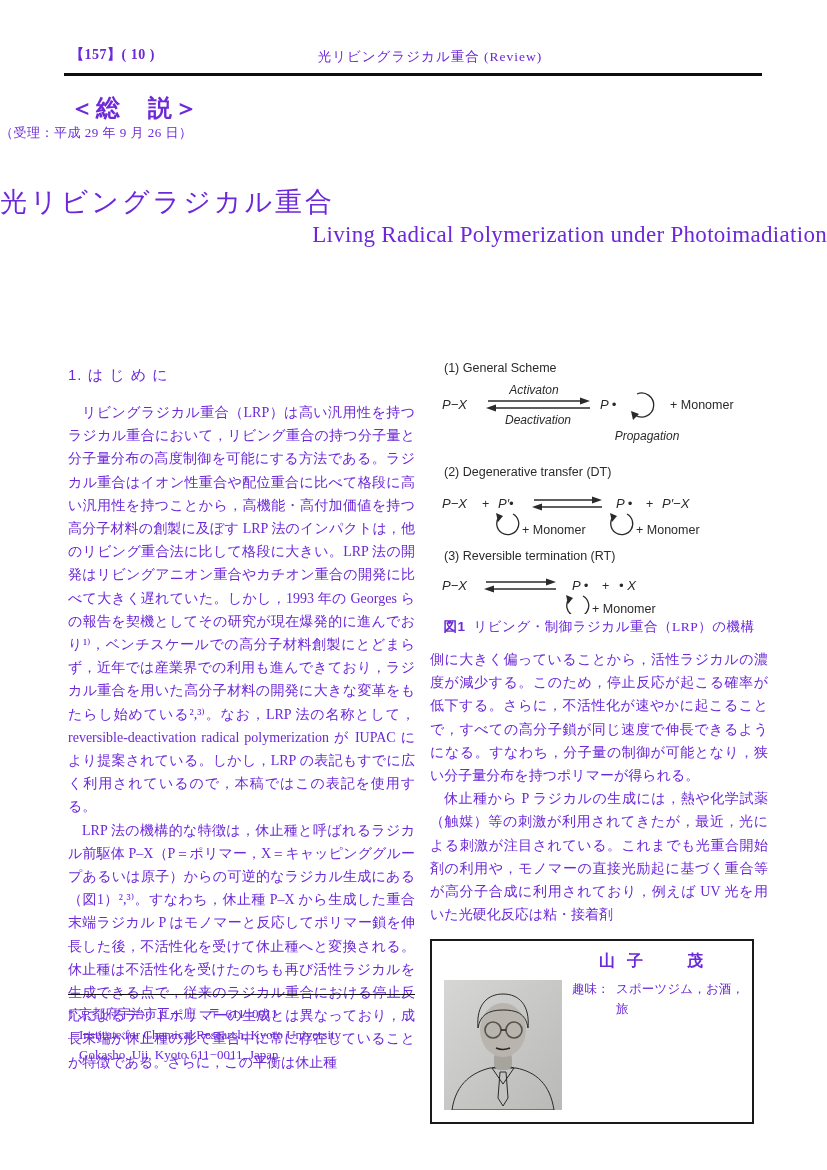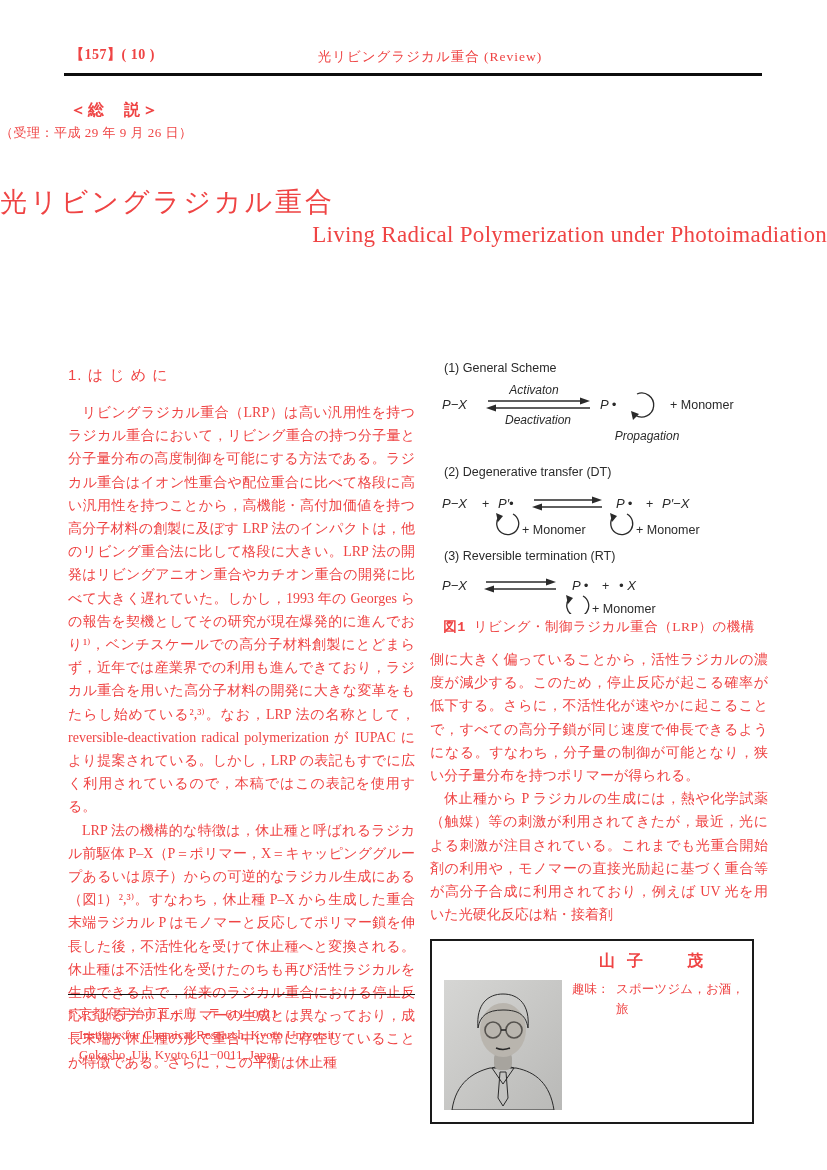--- a/index.html
+++ b/index.html
@@ -1,45 +1,45 @@
 <!DOCTYPE html>
 <html><head>
 <meta charset="utf-8">
 <style>
   * { margin:0; padding:0; box-sizing:border-box; }
   html,body { background:#ffffff; }
   .page {
     position:relative; width:827px; height:1170px; margin:0 auto;
-    background:#ffffff; color:#ef4444; overflow:hidden;
+    background:#ffffff; color:#6d28d9; overflow:hidden;
     font-family:"Liberation Serif","DejaVu Serif",serif;
   }
   
   .hdr-left { position:absolute; left:70px; top:46px; font-size:14px; font-weight:bold; letter-spacing:.5px; }
   .hdr-center { position:absolute; left:0; right:0; top:48px; text-align:center; font-size:13.5px; letter-spacing:1px;padding-left:33px; }
   .hdr-rule { position:absolute; left:64px; top:73px; width:698px; height:3px; background:#0d0d0d; }
-  .section-tag { position:absolute; left:70px; top:100px; font-size:16px; font-weight:bold; letter-spacing:2px; }
+  .section-tag { position:absolute; left:70px; top:92px; font-size:24px; font-weight:bold; letter-spacing:2px; }
   .received { position:absolute; left:0; right:0; top:124px; text-align:left; font-size:13px; letter-spacing:.5px; }
   
   .title-ja { position:absolute; left:0; right:0; top:184px; text-align:left; font-size:27px; letter-spacing:3px; }
   .title-en { position:absolute; left:0; right:0; top:222px; text-align:right; font-size:23px; letter-spacing:.3px; }
   .authors { position:absolute; right:118px; top:292px; text-align:right; }
   .author-ja { font-size:18px; letter-spacing:2px; }
   .author-ja sup { font-size:11px; }
   .author-en { font-size:16px; margin-top:5px; letter-spacing:.5px; }
   
   .col-left  { position:absolute; left:68px;  top:366px; width:347px; }
   .col-right { position:absolute; left:430px; top:356px; width:338px; }
   .sec-head { font-family:"Liberation Sans","DejaVu Sans",sans-serif; font-weight:normal; font-size:15px; letter-spacing:1px; margin-bottom:16px; }
   .body-par { font-size:14px; line-height:23.2px; text-align:justify; text-justify:inter-character; }
   .indent { text-indent:1em; }
   
   .figure-block { width:338px; }
   .figure-block svg { display:block; }
   .fig-caption { margin-top:4px; margin-bottom:12px; text-align:center; font-size:13.5px; letter-spacing:.5px; }
-  .fig-caption .cap-label { font-weight:bold; font-family:Liberation Mono, monospace; margin-right:8px; }
+  .fig-caption .cap-label { font-weight:bold; font-family:Liberation Sans, sans-serif; margin-right:8px; }
   svg text { font-family:"Liberation Sans","DejaVu Sans",sans-serif; fill:#2a2a2a; }
   svg .frm { font-style:italic; font-size:13px; }
   svg .lab { font-size:12.5px; }
   svg .ital { font-style:italic; font-size:12px; }
   svg .mono { font-size:12.5px; }
   svg path, svg line { stroke:#2a2a2a; fill:none; }
   svg polygon { fill:#2a2a2a; stroke:none; }
   
   .footnote { position:absolute; left:68px; top:994px; width:347px; border-top:1.5px solid #111; padding-top:9px; font-size:13px; line-height:20.5px; }
   .fn-row { display:flex; }

